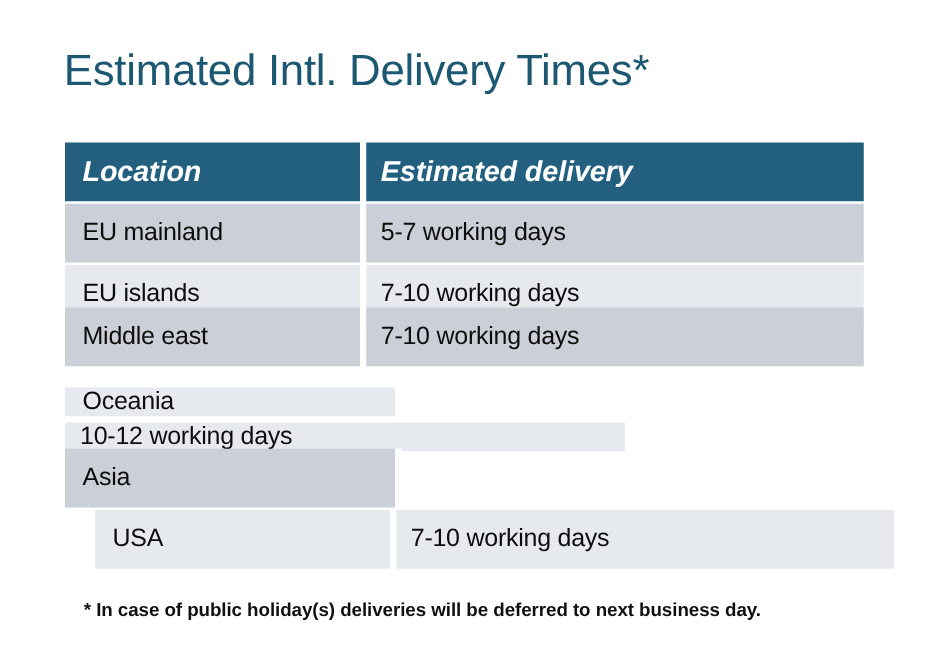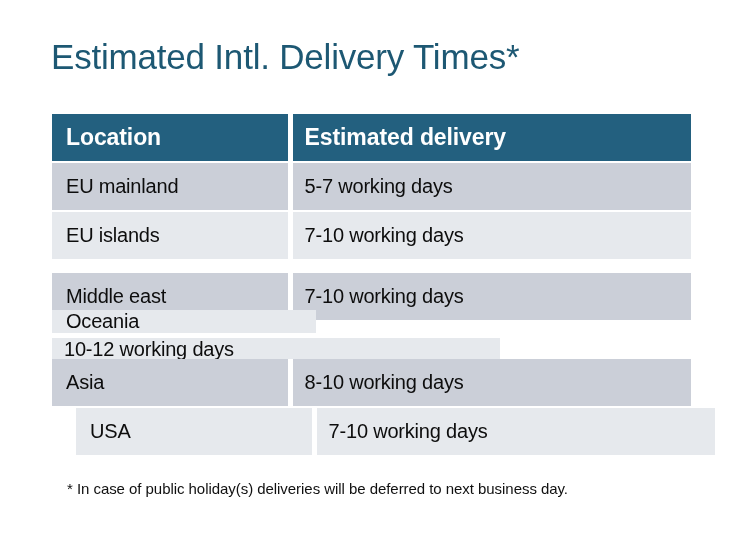--- a/index.html
+++ b/index.html
@@ -71,20 +71,21 @@
   .header-row .cell-loc,
   .header-row .cell-del {
     background: #23607f;
   }
   .header-row .htext {
     color: #ffffff;
     font-size: 23px;
     font-weight: 700;
     letter-spacing: -0.1px;
     white-space: nowrap;
+    font-style: italic;
   }
   .row-dark .cell-loc,
   .row-dark .cell-del {
     background: #cbcfd8;
   }
   .row-light .cell-loc,
   .row-light .cell-del {
     background: #e6e9ed;
     text-align: right;
   }
@@ -94,21 +95,21 @@
     font-weight: 400;
     letter-spacing: -0.2px;
     white-space: nowrap;
   }
   .footnote {
     position: absolute;
     left: 67px;
     top: 479px;
     font-size: 15px;
     line-height: 20px;
-    font-weight: 400;
+    font-weight: 700;
     color: #101010;
     letter-spacing: -0.05px;
     white-space: nowrap;
   }
 </style>
 </head>
 <body>
 
 <div class="page">
 
@@ -139,21 +140,21 @@
     <div class="trow row-light" style="top:98px;">
       <div class="cell-loc">
         <span class="ctext">EU islands</span>
       </div>
       <div class="cell-gap"></div>
       <div class="cell-del">
         <span class="ctext">7-10 working days</span>
       </div>
     </div>
 
-    <div class="trow row-dark" style="top:159px;justify-content:space-between;">
+    <div class="trow row-dark" style="top:132px;justify-content:space-between;">
       <div class="cell-loc">
         <span class="ctext">Middle east</span>
       </div>
       <div class="cell-gap"></div>
       <div class="cell-del">
         <span class="ctext">7-10 working days</span>
       </div>
     </div>
 
     <div class="trow row-light" style="top:196px;flex-direction:column;">
@@ -164,23 +165,20 @@
       <div class="cell-del">
         <span class="ctext">10-12 working days</span>
       </div>
     </div>
 
     <div class="trow row-dark" style="top:245px;text-align:center;">
       <div class="cell-loc">
         <span class="ctext">Asia</span>
       </div>
       <div class="cell-gap"></div>
-      <div class="cell-del">
-        <span class="ctext">8-10 working days</span>
-      </div>
     </div>
 
     <div class="trow row-light" style="top:294px;margin-left:24px;">
       <div class="cell-loc">
         <span class="ctext">USA</span>
       </div>
       <div class="cell-gap"></div>
       <div class="cell-del">
         <span class="ctext">7-10 working days</span>
       </div>

